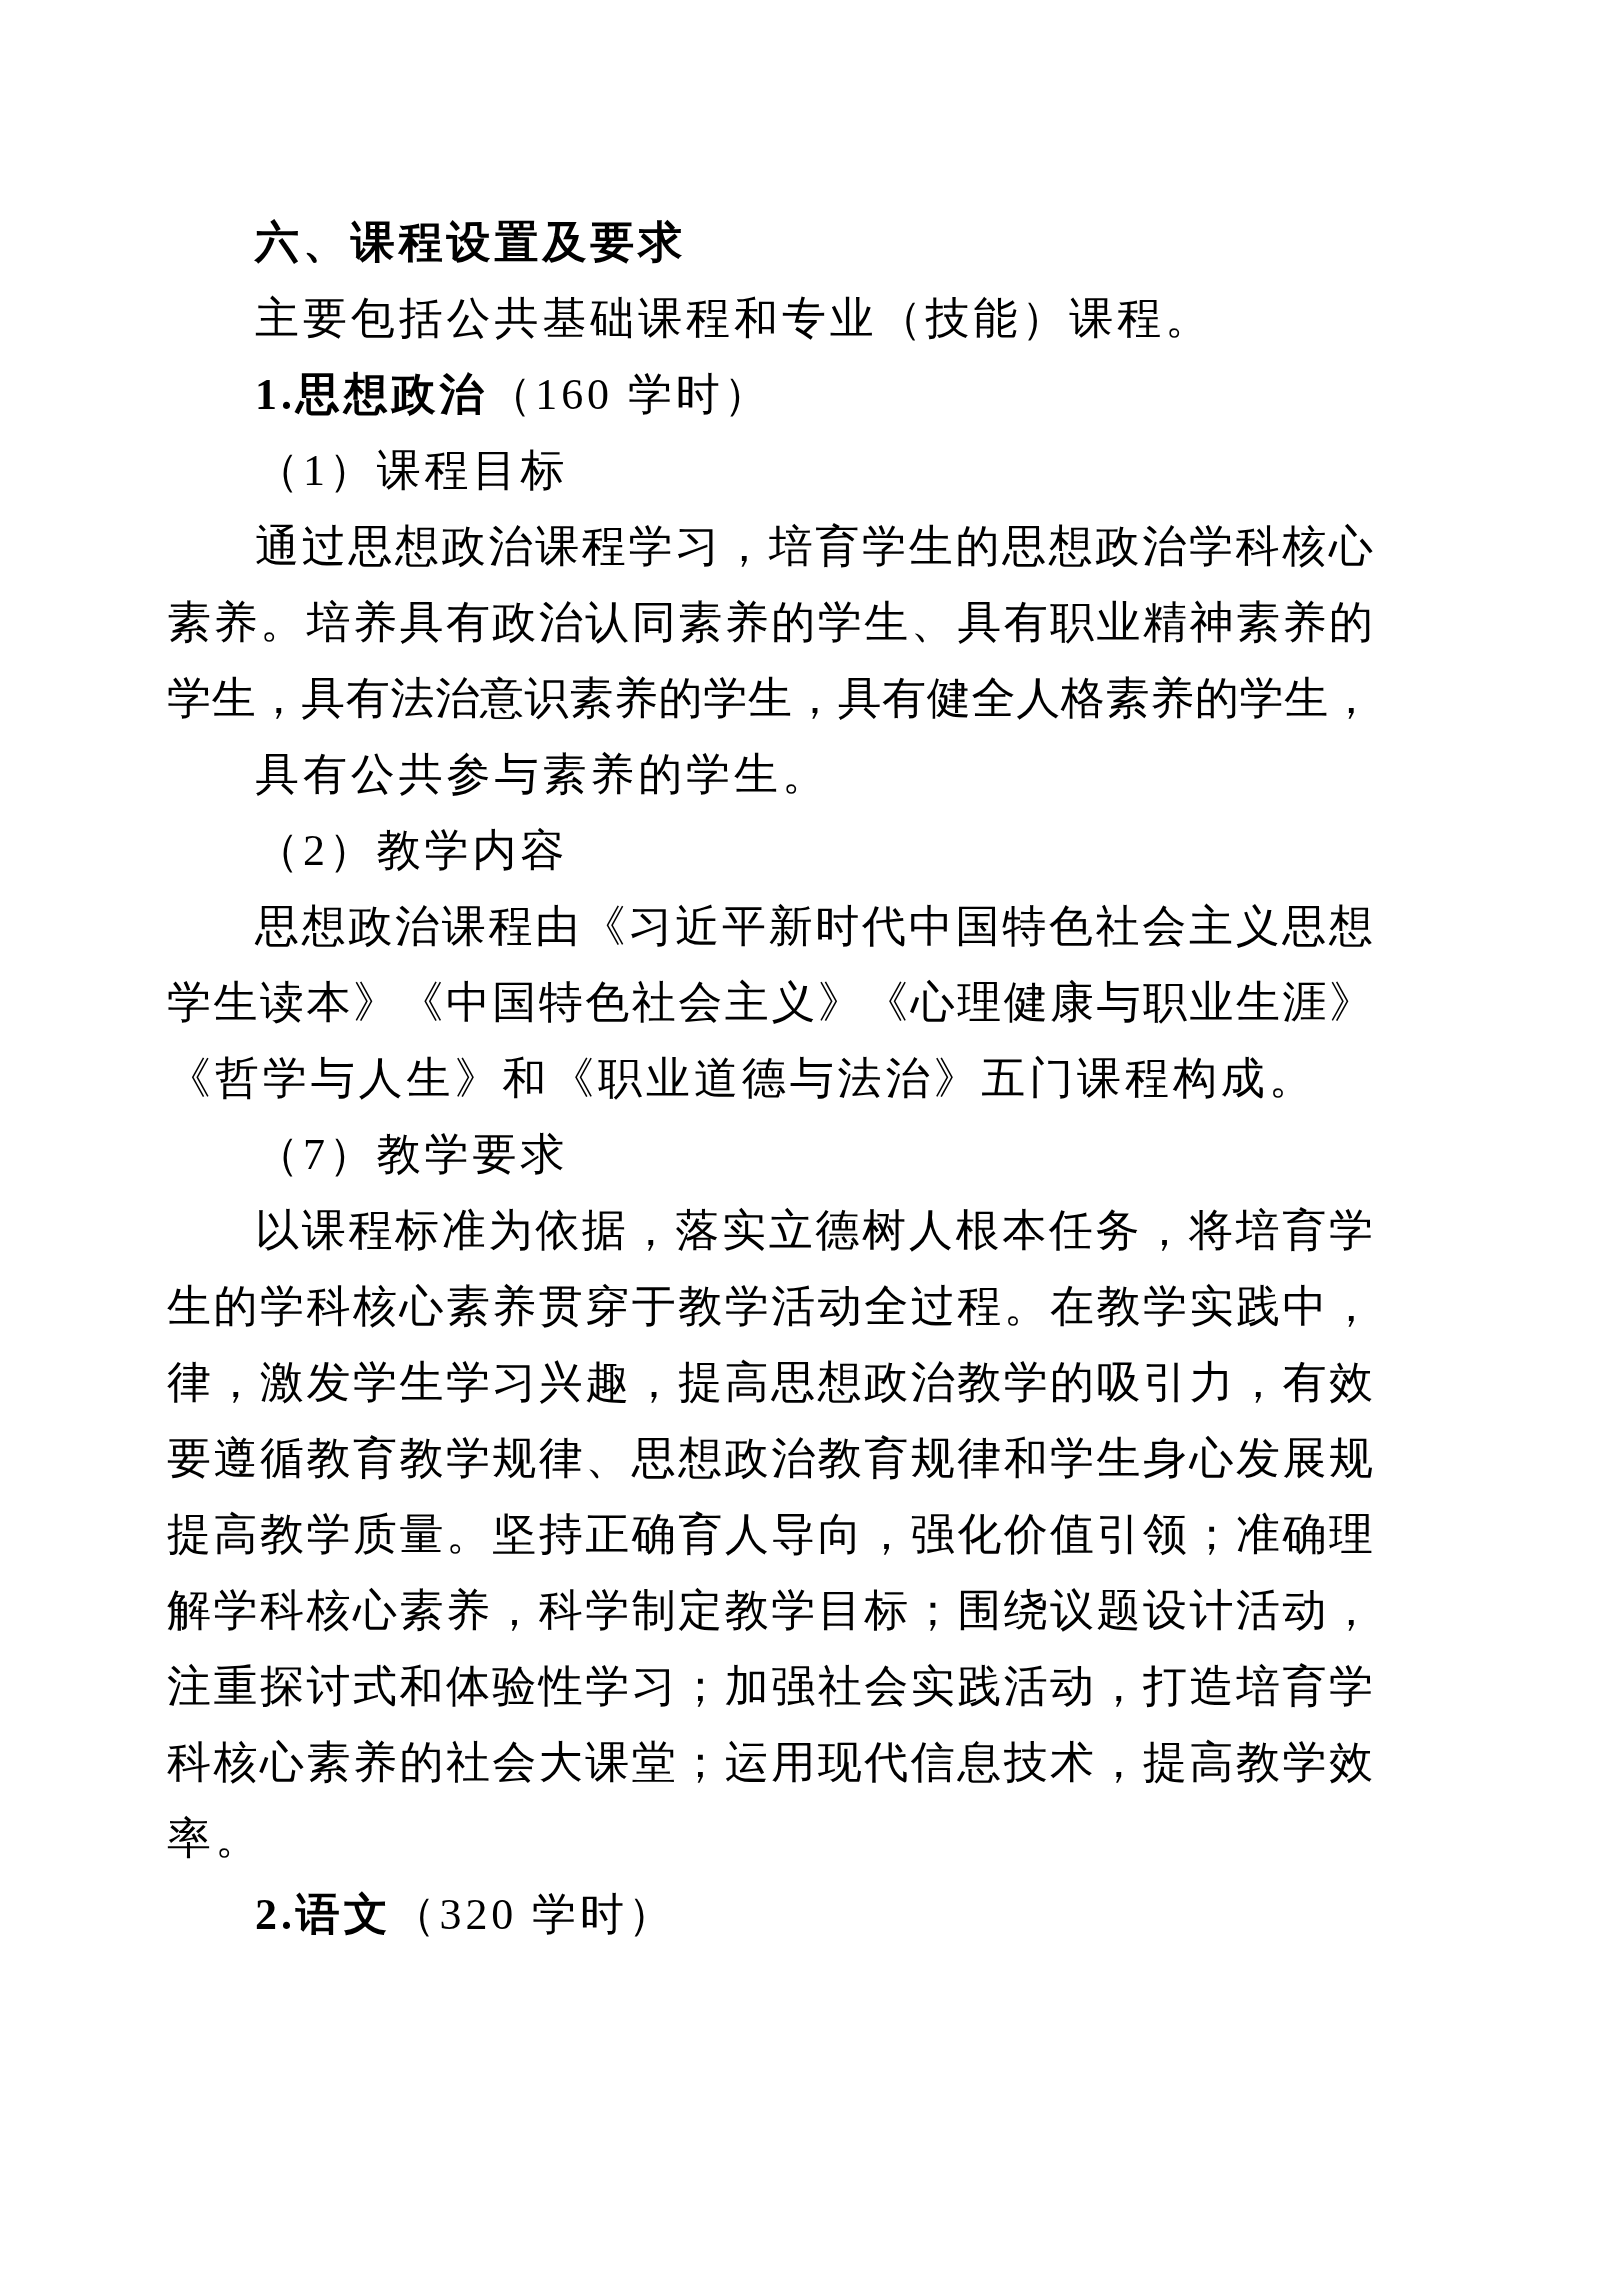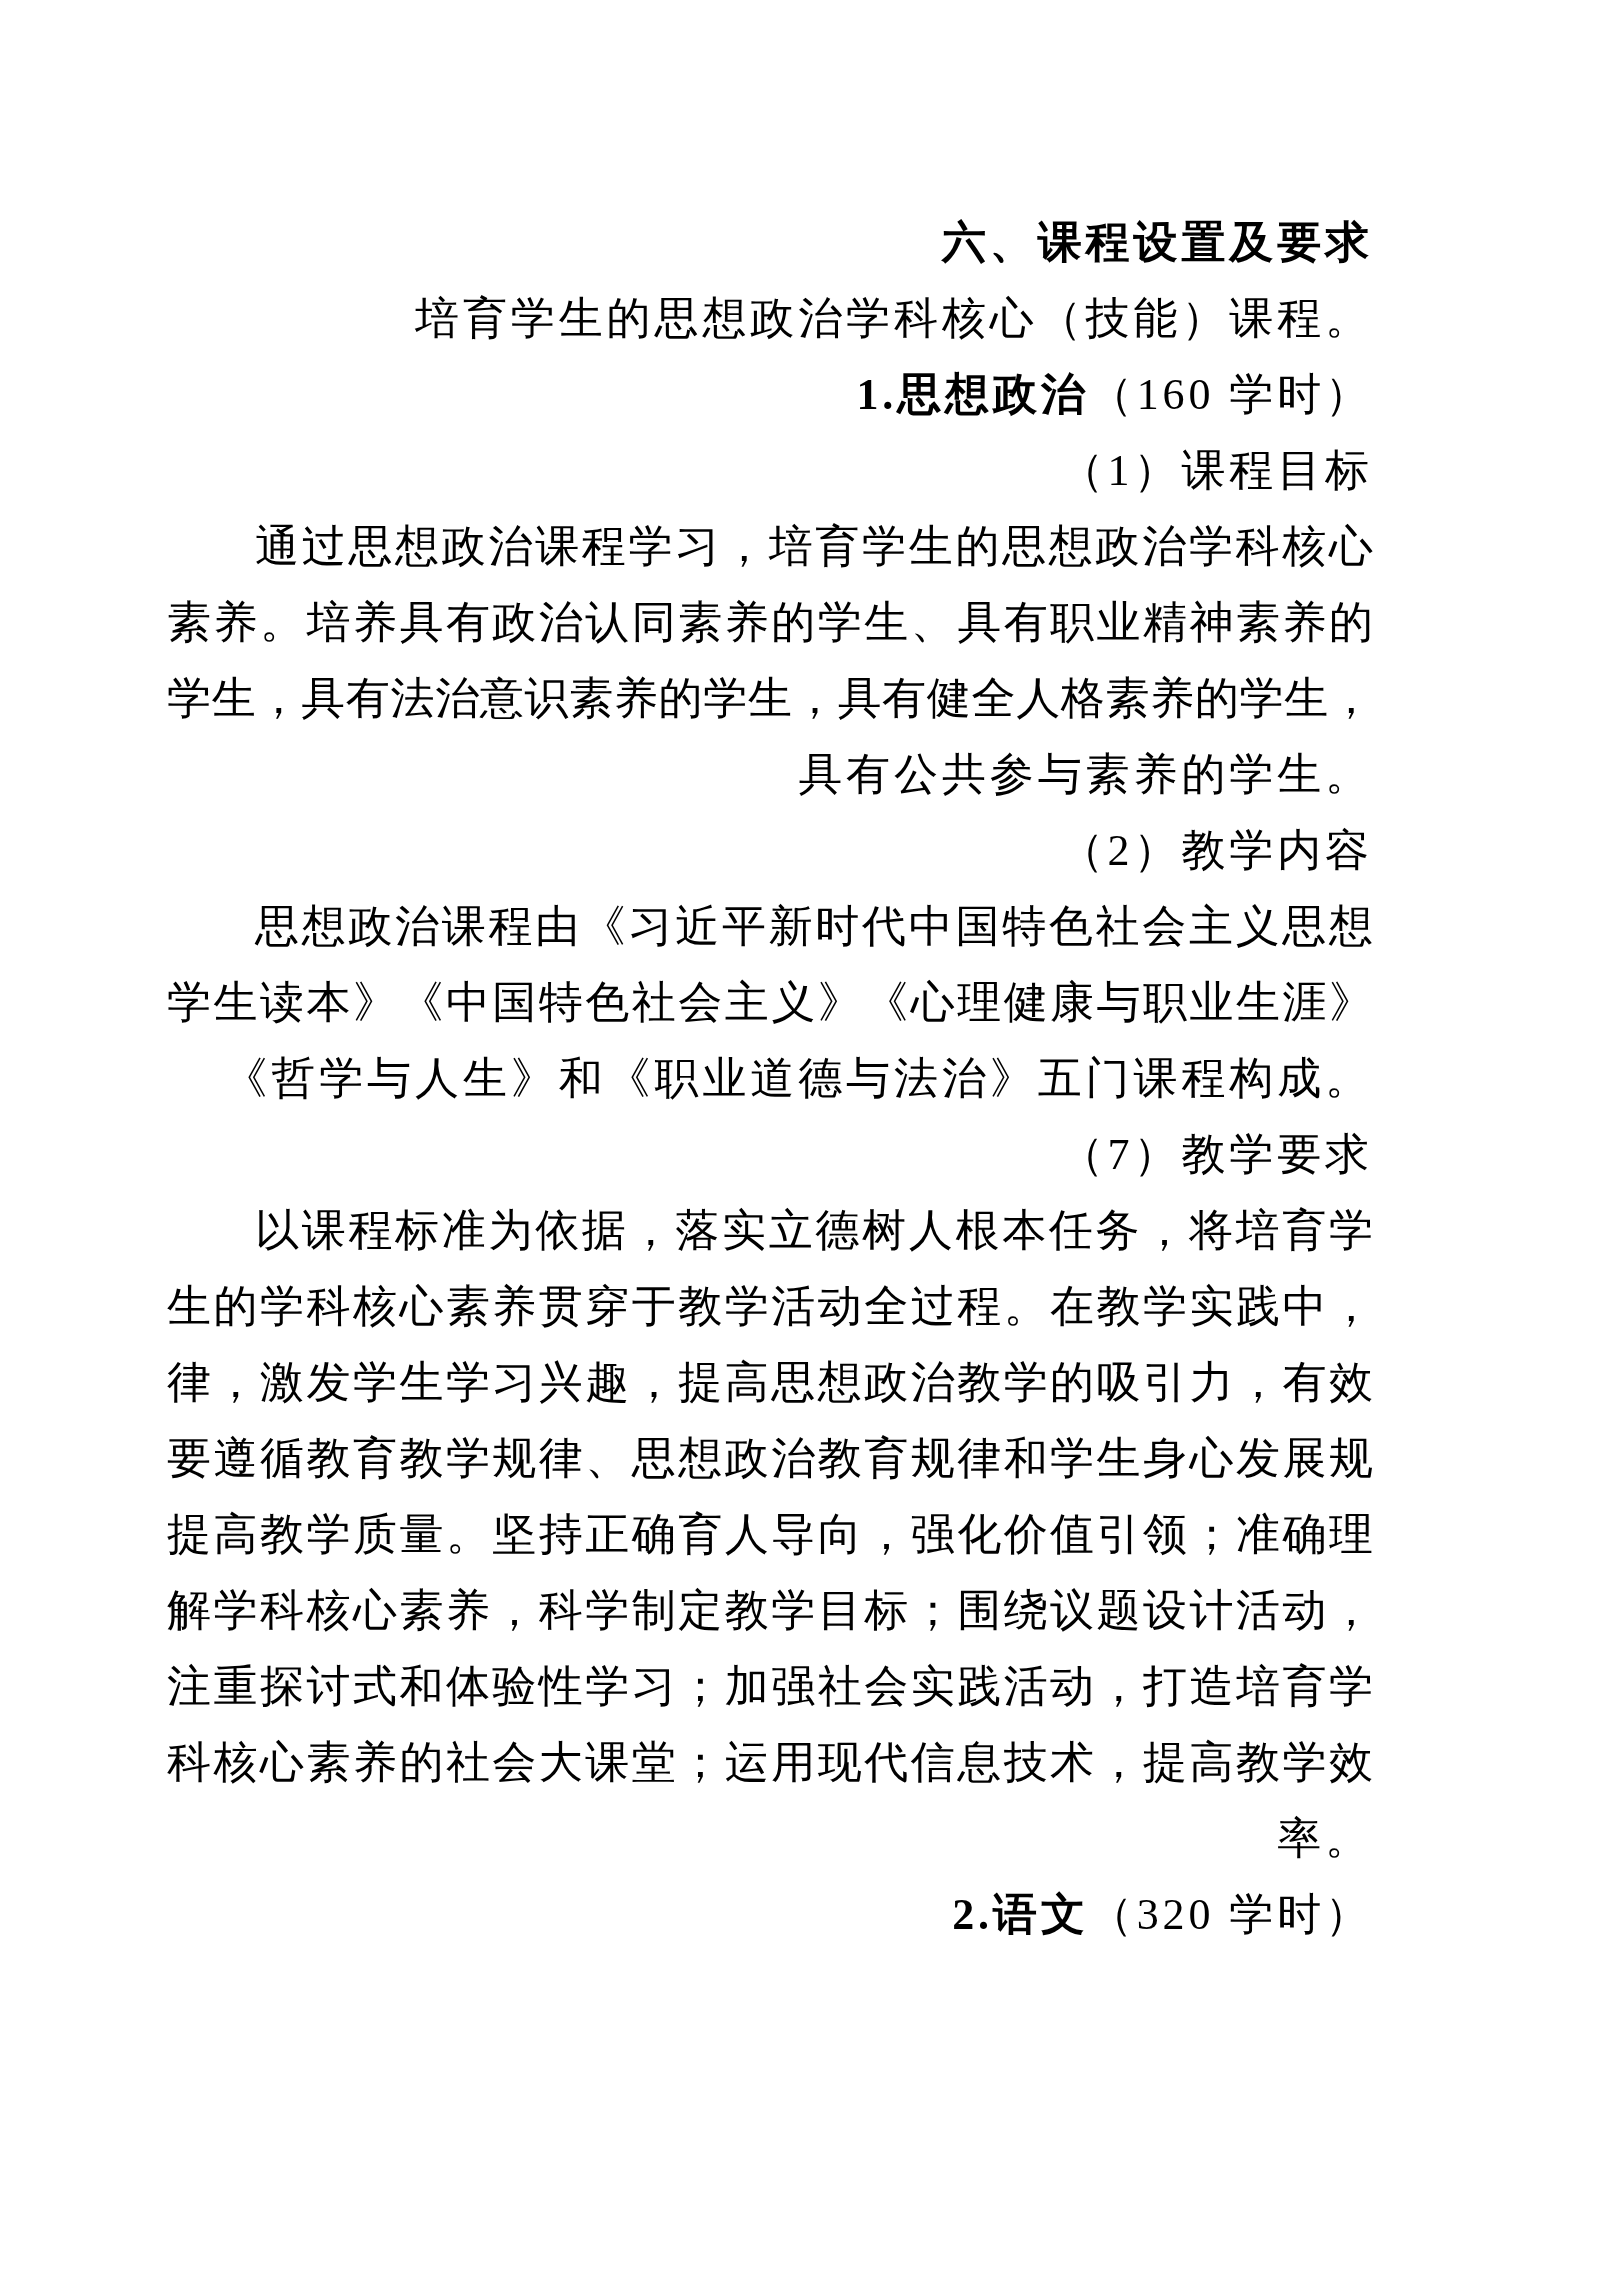--- a/index.html
+++ b/index.html
@@ -25,42 +25,41 @@
     width: 1206px;
     color: #000000;
     font-family: "Liberation Serif", serif;
   }
   .line {
     height: 76px;
     line-height: 76px;
     font-size: 44px;
     letter-spacing: 3.9px;
     white-space: nowrap;
-    text-align: right;
   }
   .line.fill {
     letter-spacing: 0;
     white-space: normal;
     text-align: justify;
     text-align-last: justify;
   }
   .line.indent {
     text-indent: 88px;
   }
   .seg.bold {
     font-weight: bold;
   }
 </style>
 </head>
 <body>
 
 <div class="page">
   <div class="content">
       <div class="line indent"><span class="seg bold">六、课程设置及要求</span></div>
-      <div class="line indent"><span class="seg">培育学生的思想政治学科核心（技能）课程。</span></div>
+      <div class="line indent"><span class="seg">主要包括公共基础课程和专业（技能）课程。</span></div>
       <div class="line indent"><span class="seg bold">1.思想政治</span><span class="seg">（160 学时）</span></div>
       <div class="line indent"><span class="seg">（1）课程目标</span></div>
       <div class="line indent fill"><span class="seg">通过思想政治课程学习，培育学生的思想政治学科核心</span></div>
       <div class="line fill"><span class="seg">素养。培养具有政治认同素养的学生、具有职业精神素养的</span></div>
       <div class="line fill"><span class="seg">学生，具有法治意识素养的学生，具有健全人格素养的学生，</span></div>
       <div class="line indent"><span class="seg">具有公共参与素养的学生。</span></div>
       <div class="line indent"><span class="seg">（2）教学内容</span></div>
       <div class="line indent fill"><span class="seg">思想政治课程由《习近平新时代中国特色社会主义思想</span></div>
       <div class="line fill"><span class="seg">学生读本》《中国特色社会主义》《心理健康与职业生涯》</span></div>
       <div class="line"><span class="seg">《哲学与人生》和《职业道德与法治》五门课程构成。</span></div>

